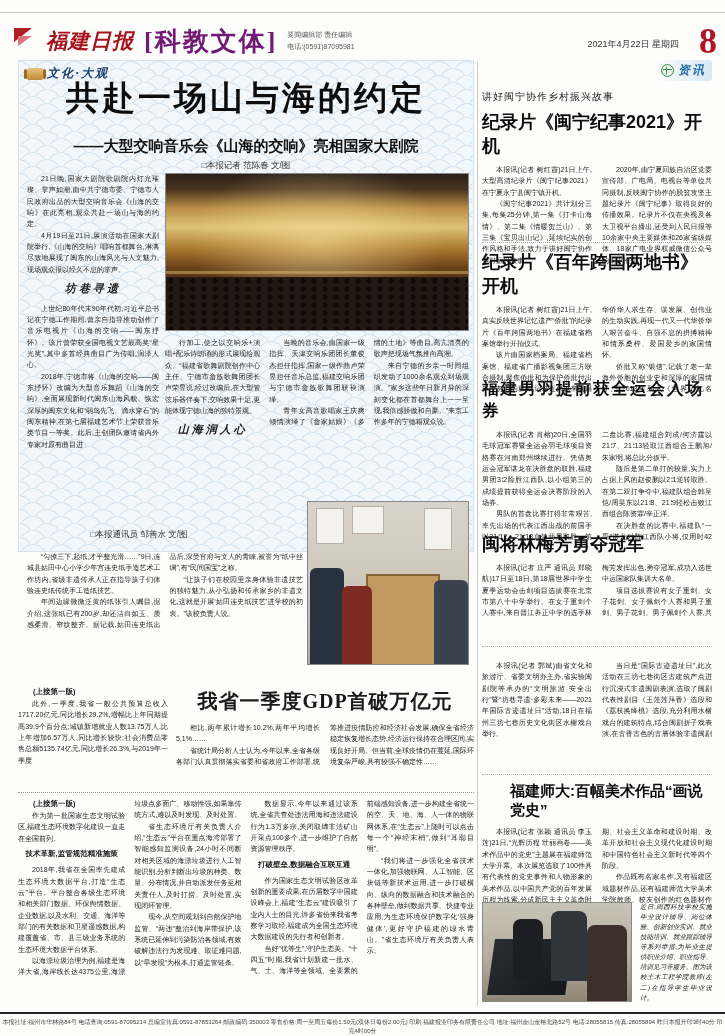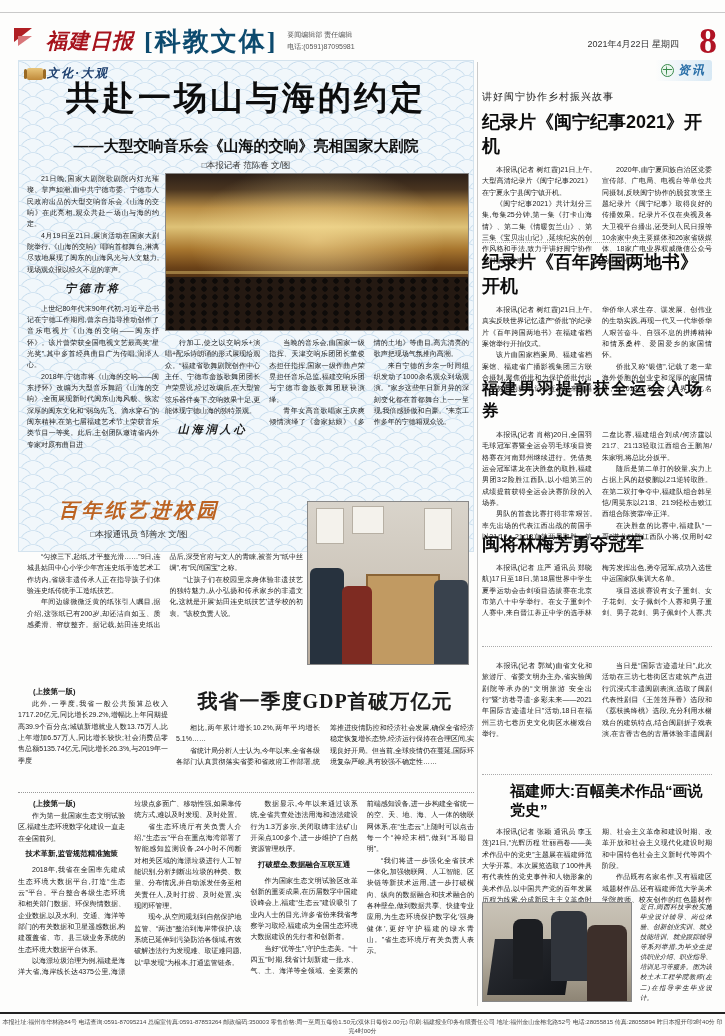--- a/index.html
+++ b/index.html
@@ -5,21 +5,21 @@
   html,body{margin:0;padding:0;}
   body{width:725px;height:1036px;background:#fdfdfc;font-family:"Liberation Sans",sans-serif;color:#1a1a1a;position:relative;overflow:hidden;}
   .abs{position:absolute;}
   
   .topline{position:absolute;top:12px;left:0;width:725px;border-top:1px solid #c9c9c9;}
   .mast{position:absolute;top:24px;left:14px;display:flex;align-items:flex-start;gap:10px;}
   .flag{width:22px;height:22px;position:relative;margin-top:4px;}
   .flag:before{content:"";position:absolute;left:0;top:0;border-left:18px solid #b01f24;border-bottom:14px solid transparent;}
   .flag:after{content:"";position:absolute;left:4px;top:8px;border-left:14px solid #d8767a;border-bottom:10px solid transparent;}
   .mlogo{font-family:"Liberation Serif",serif;font-weight:bold;font-style:italic;color:#a6121c;font-size:21px;letter-spacing:1px;margin-top:3px;}
-  .msection{font-family:"Liberation Serif",serif;font-weight:bold;font-size:26px;letter-spacing:2px;color:#0c4a6e;}
+  .msection{font-family:"Liberation Serif",serif;font-weight:bold;font-size:26px;letter-spacing:2px;color:#701a75;}
   .mdept{font-size:7px;color:#555;line-height:1.7;margin-top:5px;}
   .mdate{position:absolute;top:38px;right:46px;font-size:9px;color:#333;}
   .pagenum{position:absolute;top:20px;right:8px;font-size:36px;font-weight:bold;color:#b01324;font-family:"Liberation Serif",serif;}
   
   .panel{position:absolute;left:18px;top:60px;width:456px;height:492px;
     background-color:#f1f7fb;
     background-image:
       radial-gradient(circle farthest-side at 50% 150%, rgba(255,255,255,0) 60%, rgba(148,188,220,.45) 63%, rgba(255,255,255,0) 68%),
       radial-gradient(circle farthest-side at 50% 150%, rgba(255,255,255,0) 60%, rgba(148,188,220,.45) 63%, rgba(255,255,255,0) 68%);
     background-size:28px 14px;background-position:0 0,14px 7px;
@@ -110,40 +110,39 @@
   <div class="photo-concert">
     <div class="stageline"></div>
     <div class="audience"></div>
   </div>
 
   <div class="lcol news">
     <div class="paras">
         <p>21日晚,国家大剧院歌剧院内灯光璀璨、掌声如潮,由中共宁德市委、宁德市人民政府出品的大型交响音乐会《山海的交响》在此亮相,观众共赴一场山与海的约定。</p>
         <p>4月19日至21日,展演活动在国家大剧院举行,《山海的交响》唱响首都舞台,淋漓尽致地展现了闽东的山海风光与人文魅力,现场观众报以经久不息的掌声。</p>
       </div>
-    <div class="callig">宁德市将</div>
+    <div class="callig">坊巷寻遗</div>
     <div class="paras">
         <p>上世纪80年代末90年代初,习近平总书记在宁德工作期间,曾亲自指导推动创作了音乐电视片《山海的交响——闽东抒怀》。该片曾荣获全国电视文艺最高奖“星光奖”,其中多首经典曲目广为传唱,润泽人心。</p>
         <p>2018年,宁德市将《山海的交响——闽东抒怀》改编为大型音乐舞蹈《山海的交响》,全面展现新时代闽东山海风貌、恢宏深厚的闽东文化和“弱鸟先飞、滴水穿石”的闽东精神,在第七届福建艺术节上荣获音乐类节目一等奖。此后,主创团队邀请省内外专家对原有曲目进</p>
       </div>
   </div>
 
   <div class="flow news">
     <div class="paras">
         <p>行加工,使之以交响乐+演唱+配乐诗朗诵的形式展现给观众。“福建省歌舞剧院创作中心主任、宁德市畲族歌舞团团长卢荣昱说,经过改编后,在大型管弦乐器伴奏下,交响效果十足,更能体现宁德山海的独特景观。</p>
       </div>
     <div class="callig">山海润人心</div>
     <div class="paras">
         <p>当晚的音乐会,由国家一级指挥、天津交响乐团团长董俊杰担任指挥,国家一级作曲卢荣昱担任音乐总监,福建交响乐团与宁德市畲族歌舞团联袂演绎。</p>
         <p>青年女高音歌唱家王庆爽倾情演绎了《畲家姑娘》《多情的土地》等曲目,高亢清亮的歌声把现场气氛推向高潮。</p>
         <p>来自宁德的乡亲一时间组织发动了1000余名观众到场观演。“家乡这些年日新月异的深刻变化都在首都舞台上一一呈现,我倍感骄傲和自豪。”来京工作多年的宁德籍观众说。</p>
       </div>
   </div>
 
-  <div class="paper-title">百年纸艺进校园</div>
   <div class="paper-byline">□本报通讯员 邹善水 文/图</div>
   <div class="paper-cols news">
     <div class="paras">
         <p>“匀撩三下,起纸,才平整光滑……”9日,连城县姑田中心小学少年宫连史纸手造艺术工作坊内,省级非遗传承人正在指导孩子们体验连史纸传统手工造纸技艺。</p>
         <p>年间边缘微微泛黄的纸张引人瞩目,据介绍,这张纸已有200岁,却还洁白如玉、质感柔滑、帘纹整齐。据记载,姑田连史纸出品后,深受官府与文人的青睐,被誉为“纸中丝绸”,有“民间国宝”之称。</p>
         <p>“让孩子们在校园里亲身体验非遗技艺的独特魅力,从小弘扬和传承家乡的非遗文化,这就是开展‘姑田连史纸技艺’进学校的初衷。”该校负责人说。</p>
       </div>
   </div>
   <div class="photo-paper">
     <div class="poster" style="left:8px;top:6px;width:26px;height:34px;"></div>

